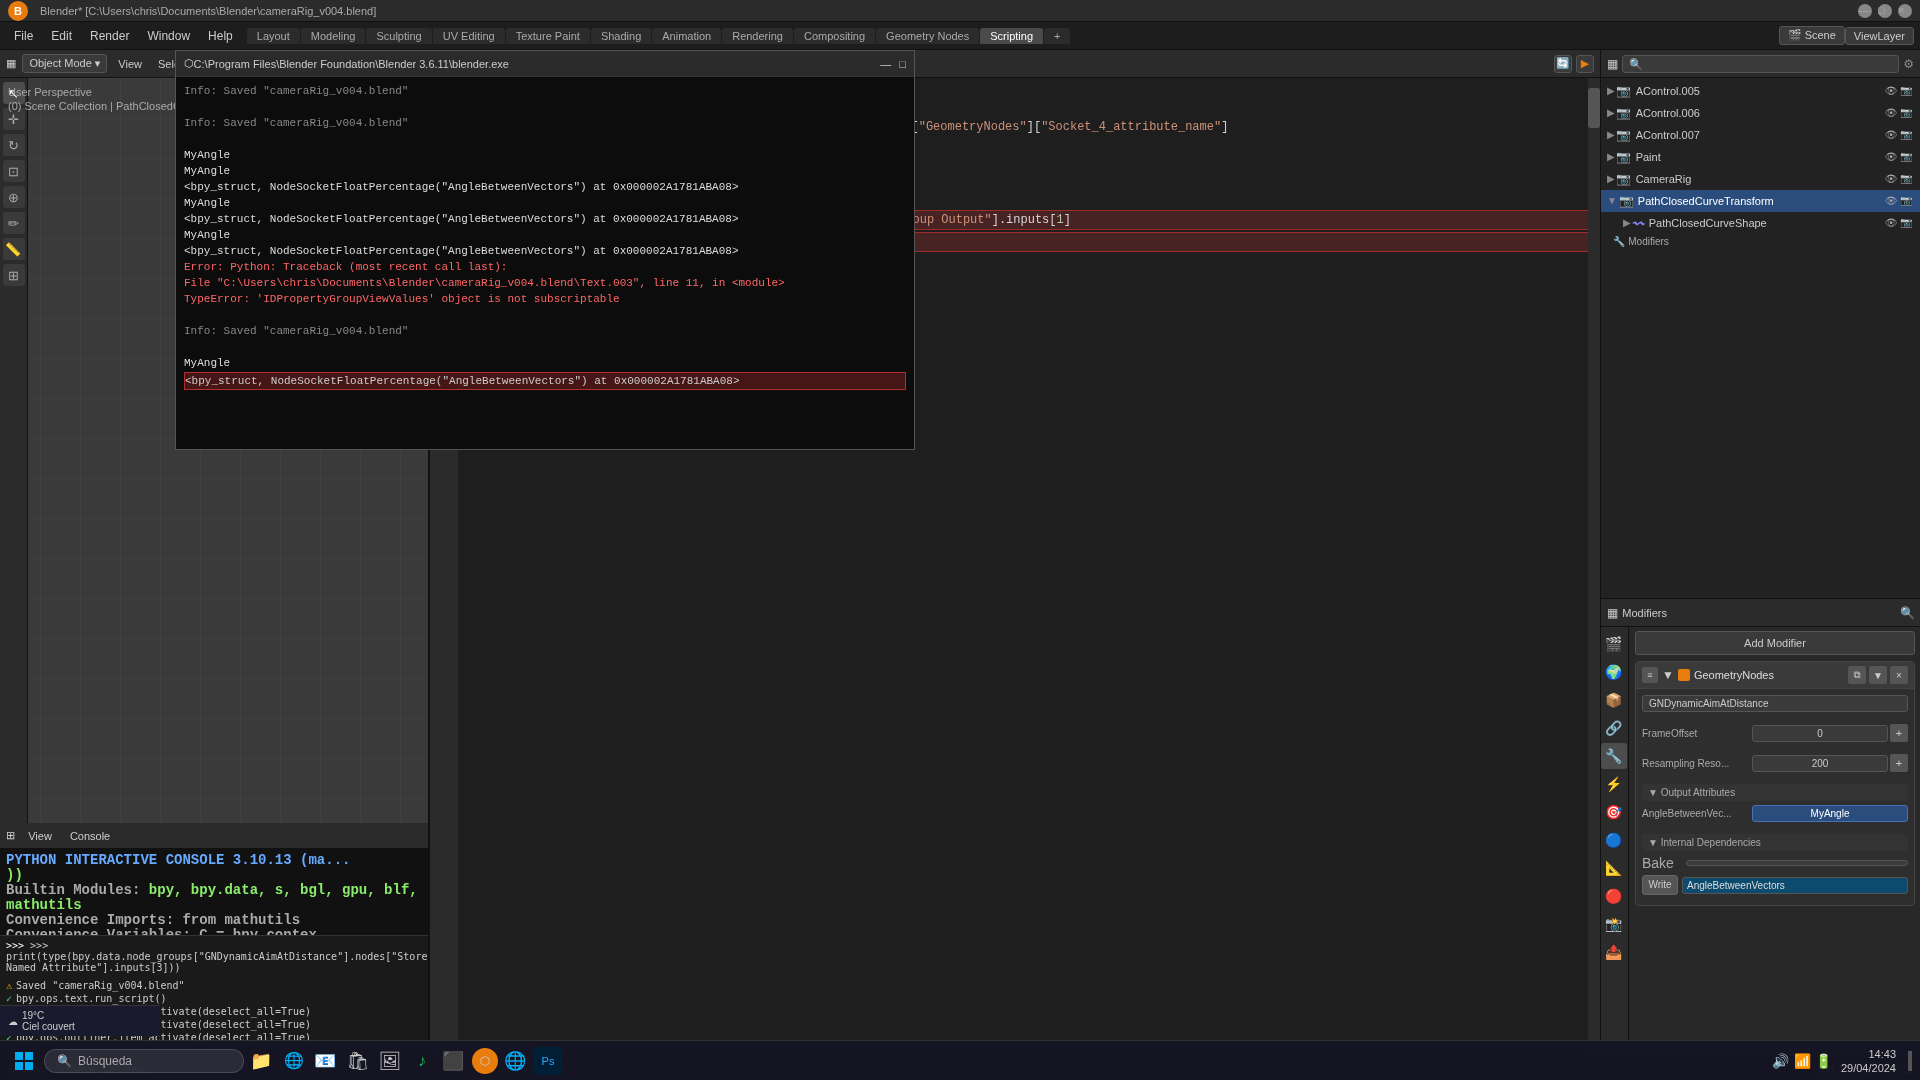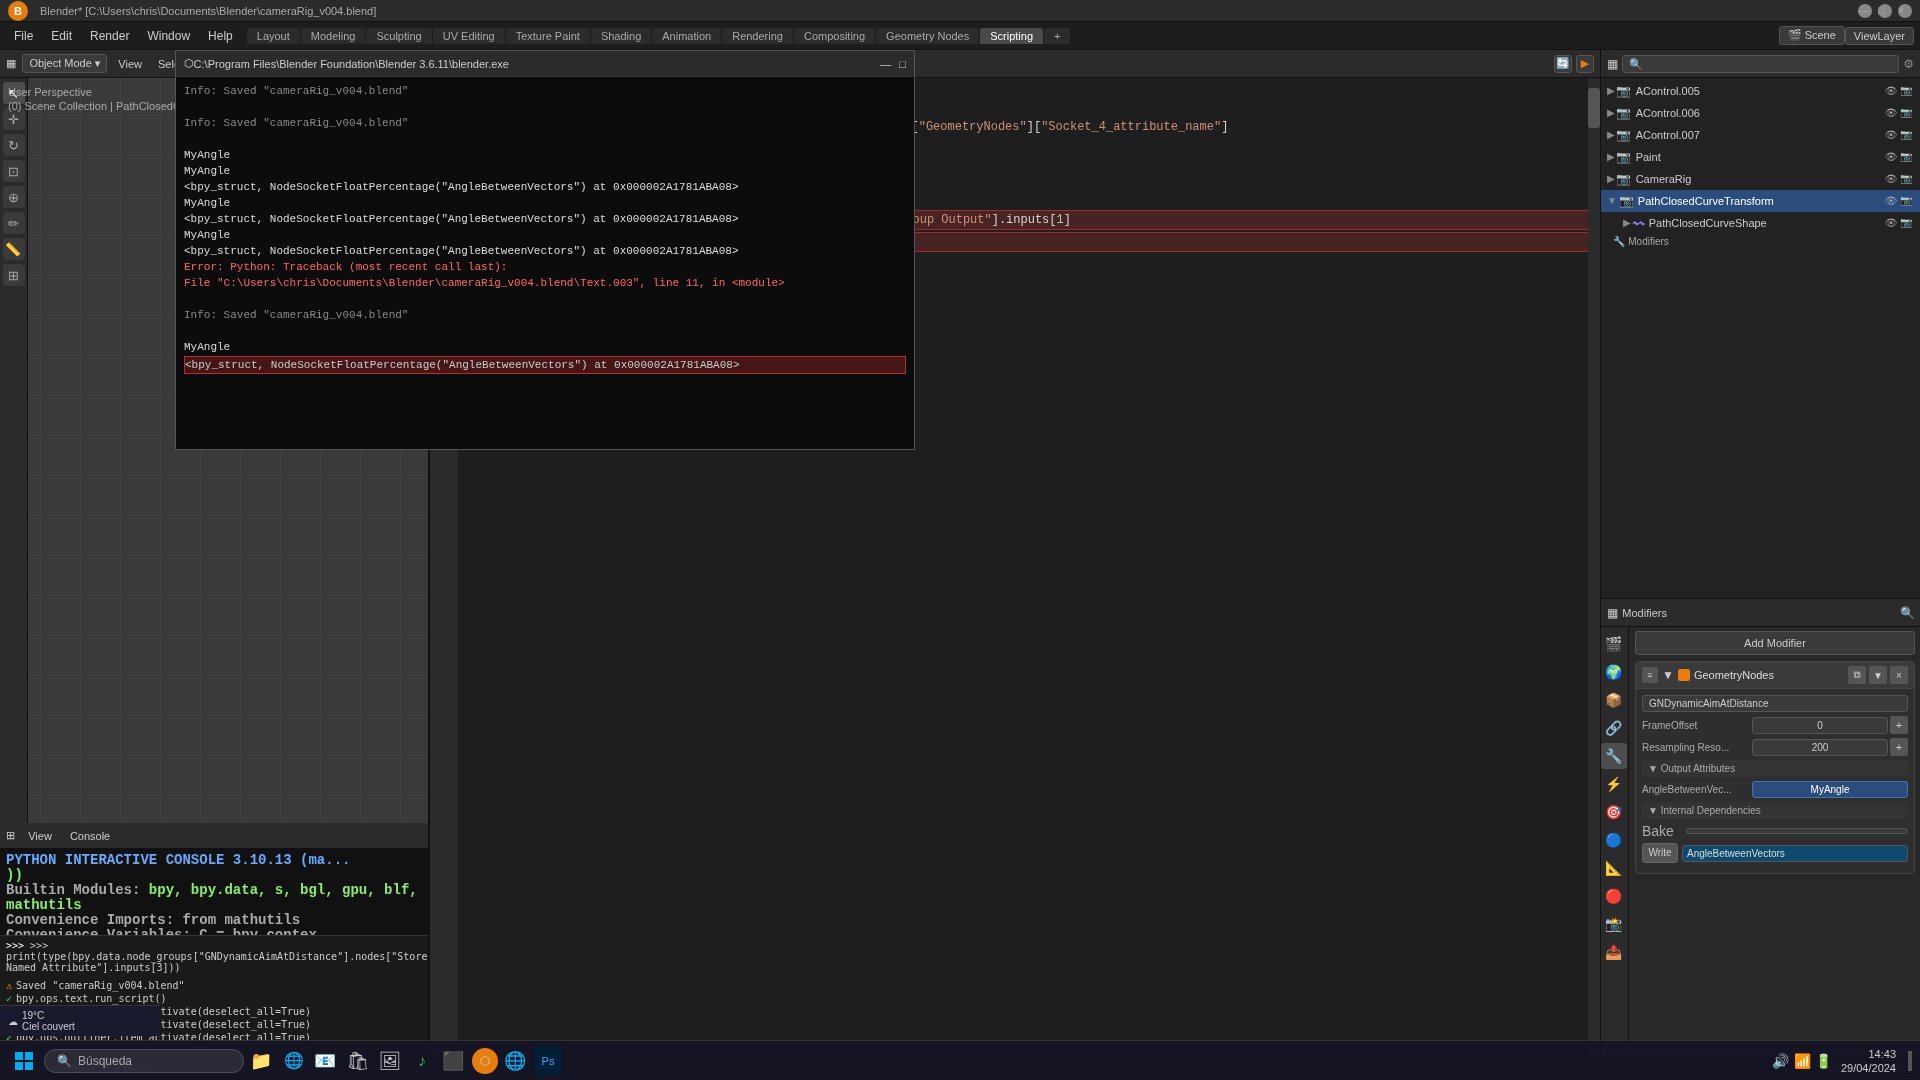--- a/index.html
+++ b/index.html
@@ -271,21 +271,21 @@
       cursor: pointer;
       font-size: 10px;
       color: #ccc;
     }
     .modifier-body {
       padding: 6px;
     }
     .prop-row {
       display: flex;
       align-items: center;
-      margin-bottom: 4px;
+      margin-bottom: 12px;
     }
     .prop-label {
       width: 110px;
       font-size: 10px;
       color: #aaa;
       flex-shrink: 0;
     }
     .prop-value {
       flex: 1;
       background: #3a3a3a;
@@ -924,20 +924,21 @@
           <div><span>&nbsp;</span></div>
           <div><span class="con-normal">MyAngle</span></div>
           <div><span class="con-normal">MyAngle</span></div>
           <div><span class="con-normal">&lt;bpy_struct, NodeSocketFloatPercentage("AngleBetweenVectors") at 0x000002A1781ABA08&gt;</span></div>
           <div><span class="con-normal">MyAngle</span></div>
           <div><span class="con-normal">&lt;bpy_struct, NodeSocketFloatPercentage("AngleBetweenVectors") at 0x000002A1781ABA08&gt;</span></div>
           <div><span class="con-normal">MyAngle</span></div>
           <div><span class="con-normal">&lt;bpy_struct, NodeSocketFloatPercentage("AngleBetweenVectors") at 0x000002A1781ABA08&gt;</span></div>
           <div><span class="con-error">Error: Python: Traceback (most recent call last):</span></div>
           <div><span class="con-error">  File "C:\Users\chris\Documents\Blender\cameraRig_v004.blend\Text.003", line 11, in &lt;module&gt;</span></div>
+          <div><span class="con-error">TypeError: 'IDPropertyGroupViewValues' object is not subscriptable</span></div>
           <div><span>&nbsp;</span></div>
           <div><span class="con-dim">Info: Saved "cameraRig_v004.blend"</span></div>
           <div><span>&nbsp;</span></div>
           <div><span class="con-normal">MyAngle</span></div>
           <div>
             <span class="console-highlighted-line">&lt;bpy_struct, NodeSocketFloatPercentage("AngleBetweenVectors") at 0x000002A1781ABA08&gt;</span>
           </div>
         </div>
       </div>
 

